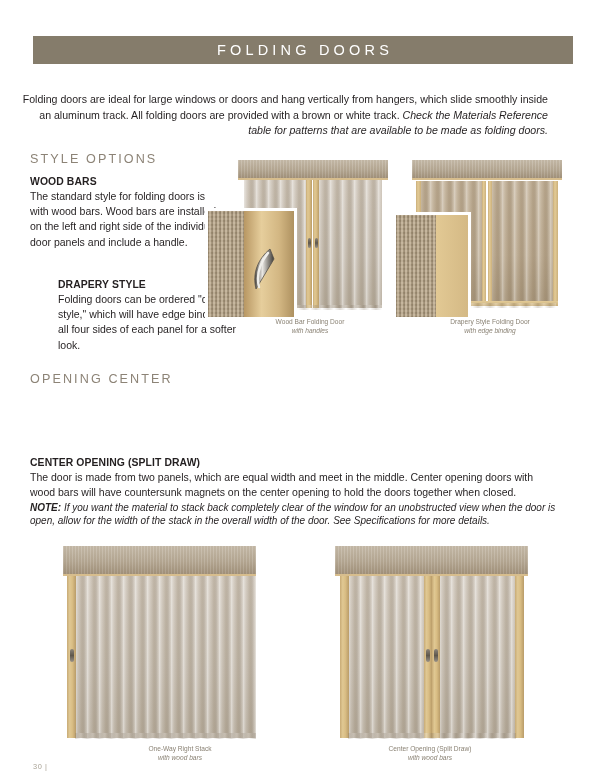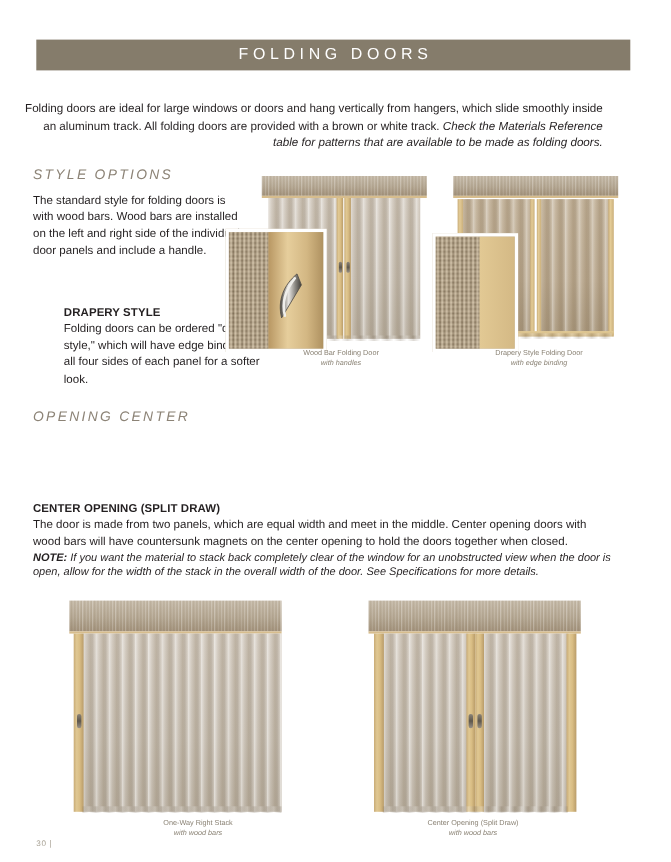--- a/index.html
+++ b/index.html
@@ -49,21 +49,20 @@
   }
   .intro .ital { font-style: italic; }
 
   .section-head {
     position: absolute;
     font-size: 12.6px;
     letter-spacing: 2.1px;
     color: #8c8376;
     font-weight: 400;
     white-space: nowrap;
-    font-style: italic;
   }
   #style-options-head { left: 30px; top: 152px; }
   #opening-options-head { left: 30px; top: 372px; }
 
   .sub-head {
     font-size: 10.4px;
     font-weight: bold;
     color: #231f20;
     letter-spacing: 0.1px;
     margin: 0 0 1px 0;
@@ -253,20 +252,21 @@
   <span class="title-text">FOLDING DOORS</span>
 </div>
 
 <div class="intro">
   <span>Folding doors are ideal for large windows or doors and hang vertically from hangers, which slide smoothly inside an aluminum track. All folding doors are provided with a brown or white track. </span><span class="ital">Check the Materials Reference table for patterns that are available to be made as folding doors.</span>
 </div>
 
 <div class="section-head" id="style-options-head">STYLE OPTIONS</div>
 
 <div class="left-col" id="wood-bars-block">
+  <p class="sub-head">WOOD BARS</p>
   <p class="body-copy">The standard style for folding doors is with wood bars. Wood bars are installed on the left and right side of the individual door panels and include a handle.</p>
 </div>
 
 <div class="left-col" id="drapery-block">
   <p class="sub-head">DRAPERY STYLE</p>
   <p class="body-copy">Folding doors can be ordered "drapery style," which will have edge binding on all four sides of each panel for a softer look.</p>
 </div>
 
 <div class="fig" id="fig-wood-bar" style="left:238px; top:160px; width:150px; height:155px;">
   <div class="valance"></div>

